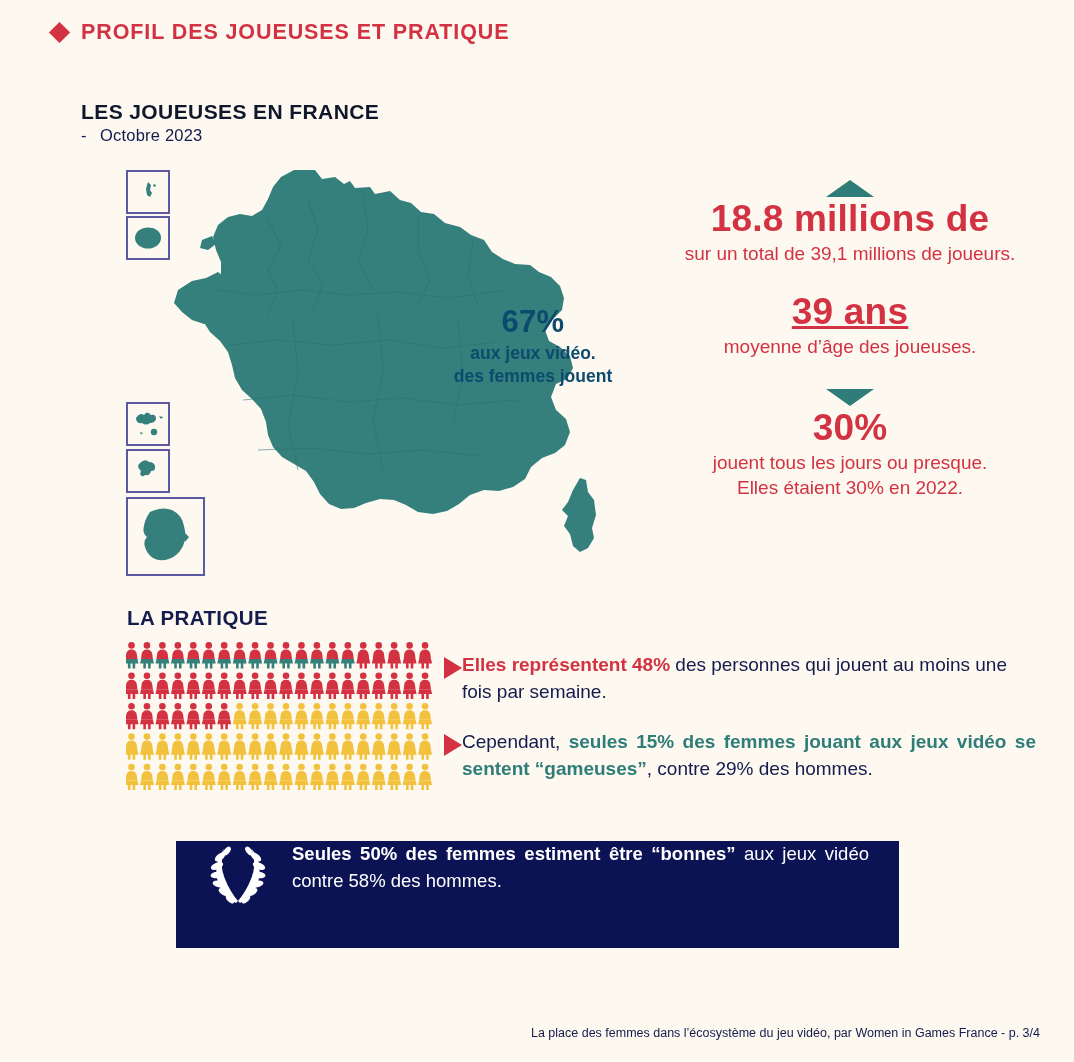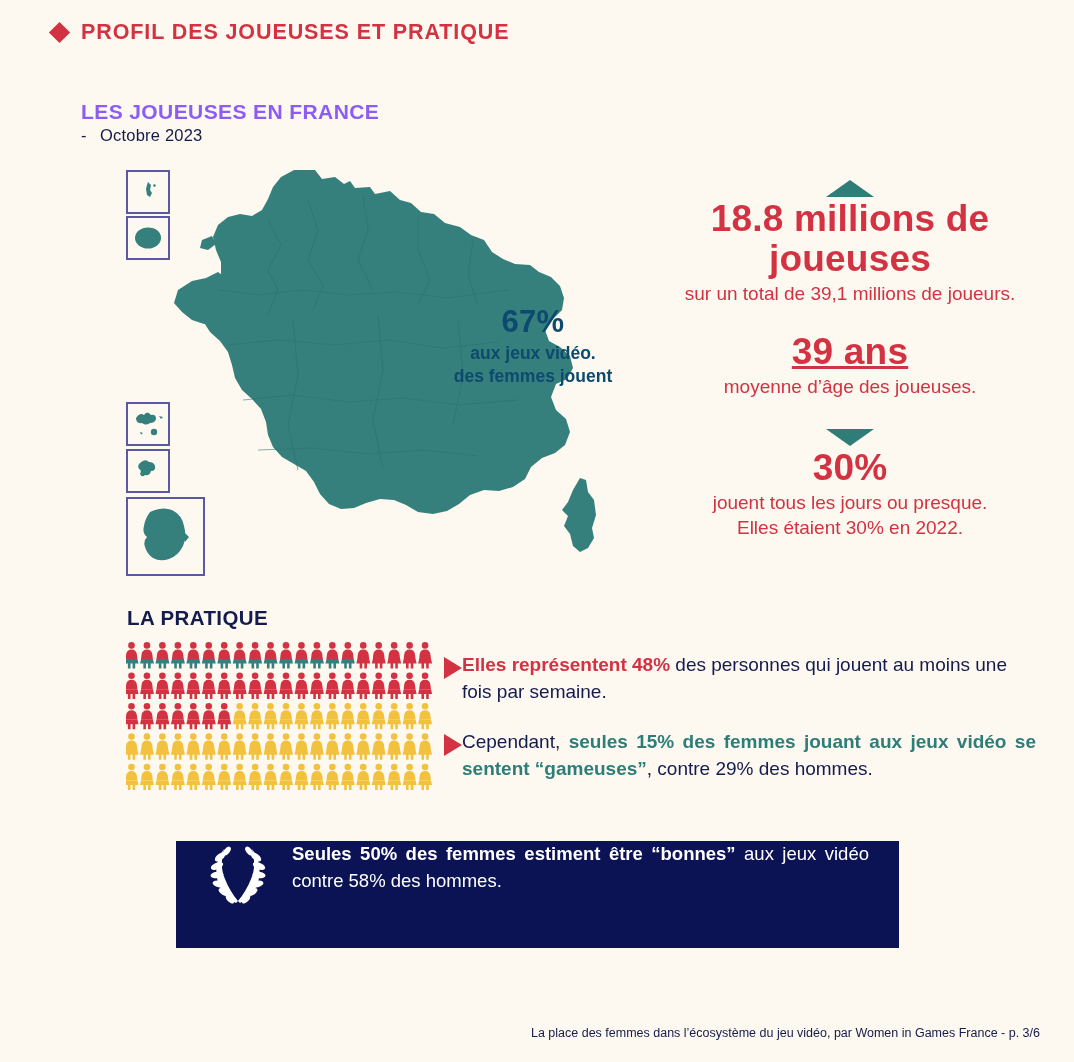--- a/index.html
+++ b/index.html
@@ -36,21 +36,21 @@
   #page-header .title {
     color: #D33242;
     font-size: 21.5px;
     font-weight: bold;
     letter-spacing: 0.9px;
   }
 
   
   .section-title {
     position: absolute;
-    color: #8b5cf6;
+    color: #0f172a;
     font-size: 21px;
     font-weight: bold;
     letter-spacing: 0.4px;
   }
   #sec-title-joueuses { left: 81px; top: 100px; }
   #sec-date {
     position: absolute;
     left: 81px;
     top: 126px;
     color: #141B4D;
@@ -398,21 +398,20 @@
     </div>
   </div>
 </div>
 
 <div id="stats">
 
   <div class="stat-block" id="stat-18">
     <div class="tri up"></div>
     <div class="stat-value">
       <div>18.8 millions de</div>
-      <div>joueuses</div>
     </div>
     <div class="stat-desc">sur un total de 39,1 millions de joueurs.</div>
   </div>
 
   <div class="stat-block" id="stat-39">
     <div class="stat-value">39 ans</div>
     <div class="stat-desc">moyenne d’âge des joueuses.</div>
   </div>
 
   <div class="stat-block" id="stat-30">
@@ -962,13 +961,13 @@
         <ellipse cx="51" cy="43" rx="6.5" ry="3.3" transform="rotate(-12 51 43)"></ellipse>
         <ellipse cx="46" cy="51" rx="6" ry="3.2" transform="rotate(-30 46 51)"></ellipse>
         <ellipse cx="40" cy="58" rx="5.4" ry="3" transform="rotate(-46 40 58)"></ellipse>
         <ellipse cx="43" cy="10" rx="5" ry="2.8" transform="rotate(52 43 10)"></ellipse>
       </g>
     </svg>
   </div>
   <div class="btext"><b>Seules 50% des femmes estiment être “bonnes”</b><span> aux jeux vidéo contre 58% des hommes.</span></div>
 </div>
 
-<div id="footer">La place des femmes dans l’écosystème du jeu vidéo, par Women in Games France - p. 3/6</div>
+<div id="footer">La place des femmes dans l’écosystème du jeu vidéo, par Women in Games France - p. 3/4</div>
 
 </body></html>

